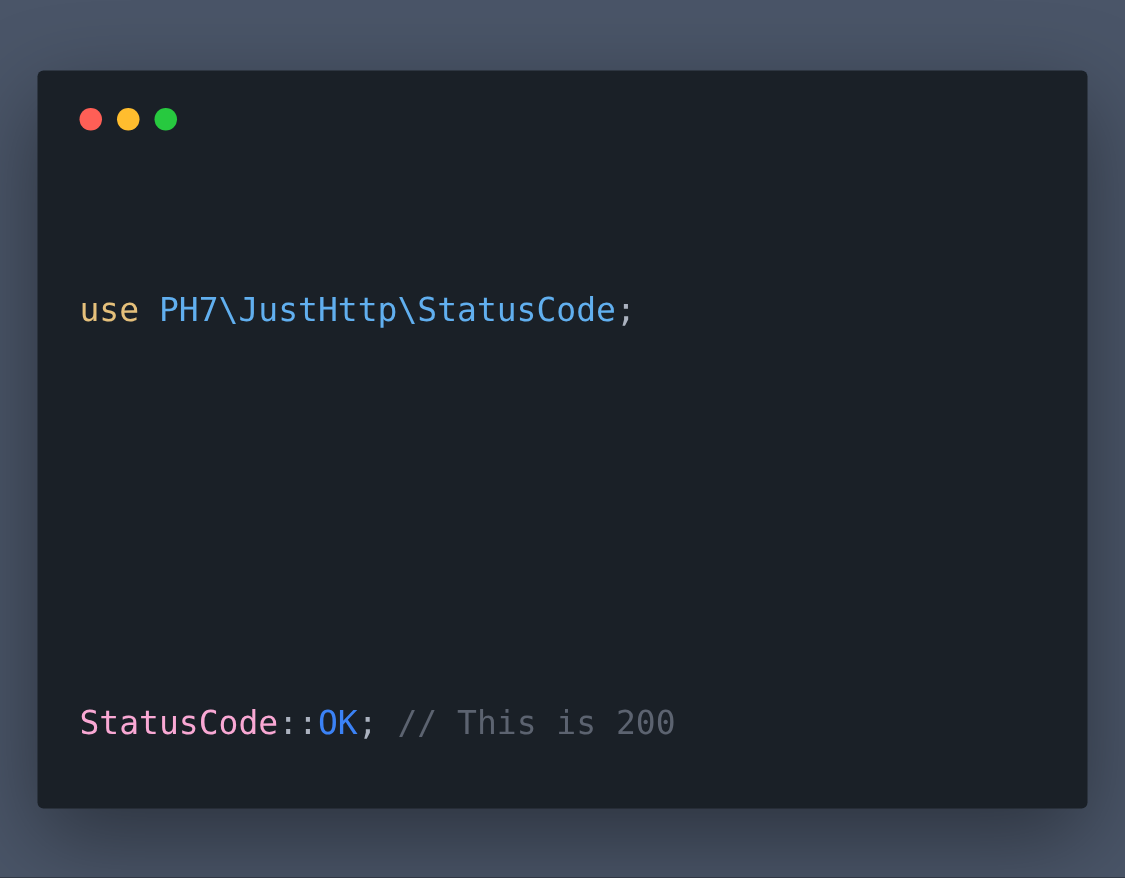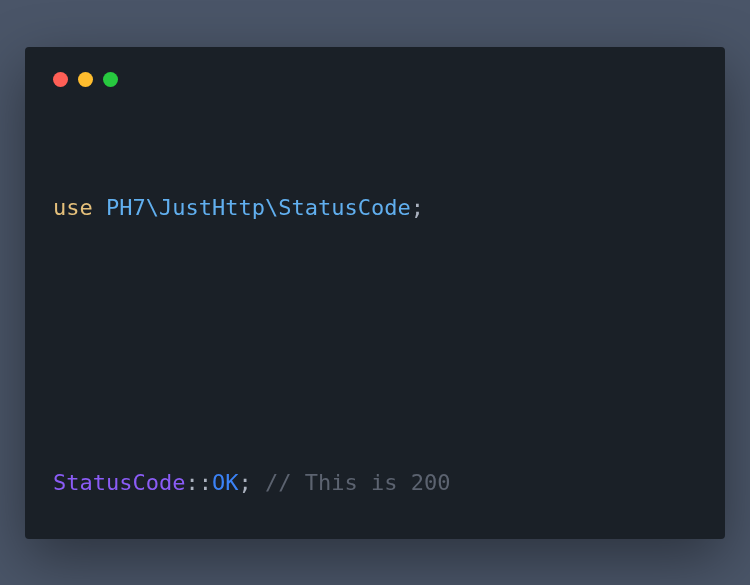--- a/index.html
+++ b/index.html
@@ -41,21 +41,21 @@
       line-height: 1.5;
       white-space: pre;
       color: #abb2bf;
     }
     .line {
       display: block;
       margin-bottom: 0;
     }
     .kw { color: #e5c07b; }
     .ns { color: #61afef; }
-    .cls { color: #8b5cf6; }
+    .cls { color: #f9a8d4; }
     .op { color: #abb2bf; }
     .const { color: #3b82f6; }
     .punct { color: #abb2bf; }
     .comment { color: #5c6370; }
     .line-sep { height: 44px; }
   </style>
 </head>
 <body>
 
 <div class="window">

